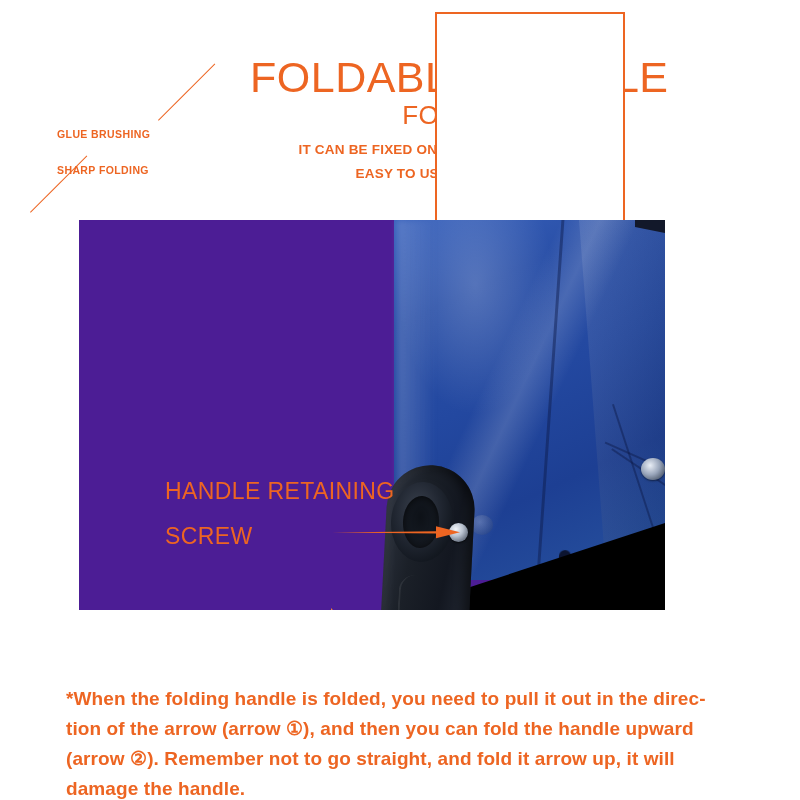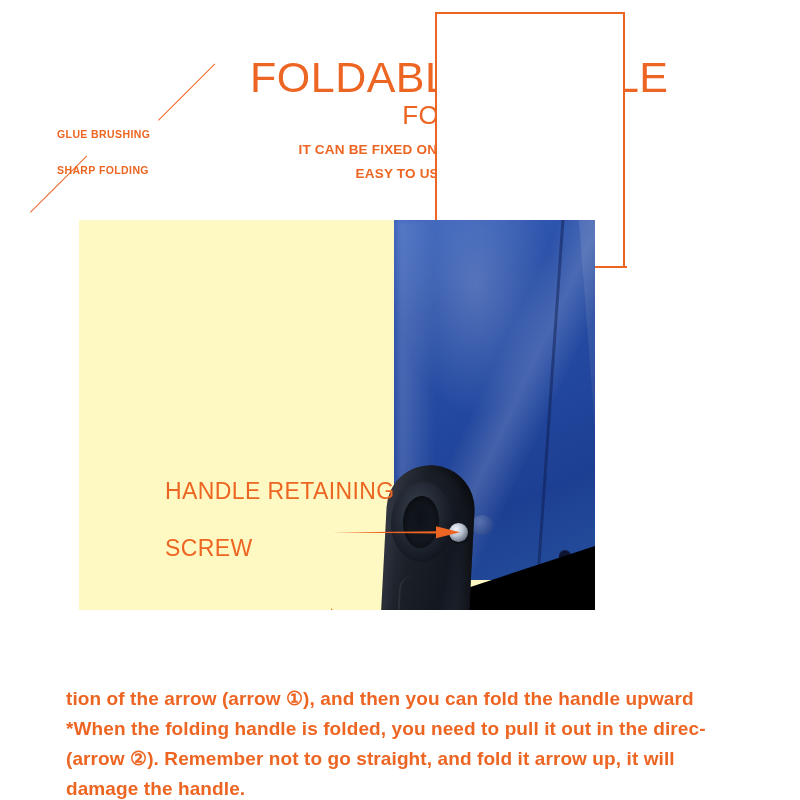--- a/index.html
+++ b/index.html
@@ -116,23 +116,23 @@
     top: 212px;
     width: 80px;
     transform: rotate(-45deg);
   }
 
   
   .photo {
     position: absolute;
     left: 79px;
     top: 220px;
-    width: 516px;
+    width: 586px;
     height: 390px;
-    background: #fef9c3;
+    background: #4c1d95;
     overflow: hidden;
   }
   
   .machine-body {
     position: absolute;
     left: 315px;
     top: 0;
     width: 271px;
     height: 360px;
     background:
@@ -280,21 +280,21 @@
   
   .ann-text {
     position: absolute;
     color: #ED6522;
     font-size: 23px;
     font-weight: 400;
     letter-spacing: 0.4px;
     white-space: nowrap;
   }
   .ann-line1 { left: 86px; top: 258px; }
-  .ann-line2 { left: 86px; top: 303px; margin-top: 12px; }
+  .ann-line2 { left: 86px; top: 303px; }
 
   .screw-arrow {
     position: absolute;
     left: 253px;
     top: 305px;
     width: 128px;
     height: 14px;
   }
 
   .arrow-curved {
@@ -369,19 +369,19 @@
       <path d="M0 7.4 L104 6.2 L104 1.2 L128 7.2 L104 13.2 L104 8.6 Z" fill="#ED6522"></path>
     </svg>
 
     <svg class="arrow-curved" viewBox="0 0 122 142">
       <path d="M28 142 C6 110, 4 64, 34 42 C52 28, 70 30, 80 38 L80 10 L120 52 L80 88 L80 62 C66 54, 52 58, 46 72 C38 92, 42 118, 54 142 Z" fill="#F08334"></path>
     </svg>
 
   </div>
 
   <div class="caption">
+    <span>*When the folding handle is folded, you need to pull it out in the direc-</span>
     <span>tion of the arrow (arrow ①), and then you can fold the handle upward</span>
-    <span>*When the folding handle is folded, you need to pull it out in the direc-</span>
     <span>(arrow ②). Remember not to go straight, and fold it arrow up, it will</span>
     <span>damage the handle.</span>
   </div>
 
 </div>
 
 </body></html>

